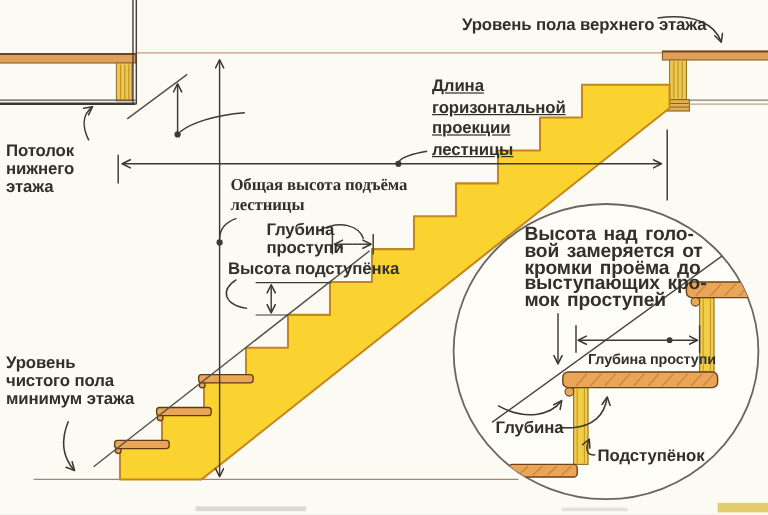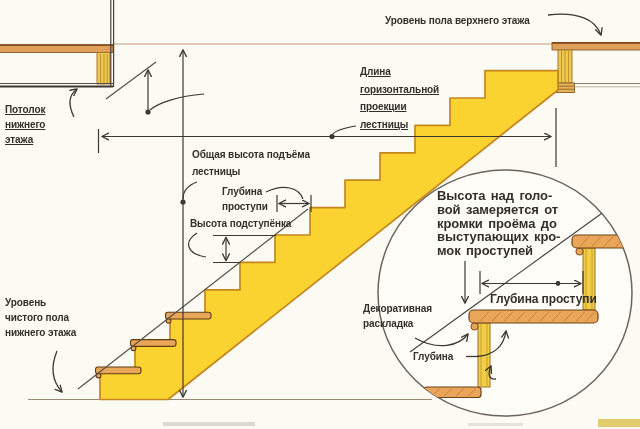--- a/index.html
+++ b/index.html
@@ -4,33 +4,33 @@
 <style>
   html,body{margin:0;padding:0;background:#e8e8e8;}
   #stage{
     position:relative;width:640px;height:429px;overflow:hidden;
     background:#FBFAF3;
     font-family:"Liberation Sans","DejaVu Sans",sans-serif;
   }
   #diagram-svg{position:absolute;left:0;top:0;}
   .lbl{
     position:absolute;font-weight:bold;color:#33302b;
-    white-space:pre-line;font-size:10px;line-height:15.5px;
+    white-space:pre-line;font-size:14px;line-height:15.5px;
     letter-spacing:-0.1px;
   }
   .nowrap{white-space:nowrap;}
   #l-upper{left:385px;top:13px;}
   #l-headroom{left:206px;top:56px;}
   #l-hproj{left:360px;top:63px;line-height:17.5px;text-decoration:underline;}
-  #l-ceiling{left:5px;top:102px;line-height:15px;text-decoration:underline;}
-  #l-rise{left:192px;top:146px;line-height:17px;}
+  #l-ceiling{left:5px;top:118px;line-height:15px;}
+  #l-rise{left:192px;top:146px;line-height:17px;font-family:Liberation Serif, serif;}
   #l-tdepth{left:222px;top:184px;line-height:15px;}
   #l-rheight{left:190px;top:216px;}
   #l-floor{left:5px;top:295px;line-height:15px;}
-  #l-note{left:437px;top:189px;width:178px;font-size:13px;line-height:13.8px;word-spacing:2px;}
+  #l-note{left:437px;top:189px;width:178px;font-size:16px;line-height:13.8px;word-spacing:2px;}
   #l-decor{left:363px;top:301px;line-height:15px;}
   #l-dtdepth{left:490px;top:292px;font-size:12px;}
   #l-tread{left:413px;top:349px;}
   #l-riser2{left:498px;top:372px;}
 </style>
 </head>
 <body>
 
 <div id="stage">
 
@@ -207,24 +207,23 @@
 <div class="lbl" id="l-ceiling">Потолок
 нижнего
 этажа</div>
 <div class="lbl" id="l-rise">Общая высота подъёма
 лестницы</div>
 <div class="lbl" id="l-tdepth">Глубина
 проступи</div>
 <div class="lbl nowrap" id="l-rheight">Высота подступёнка</div>
 <div class="lbl" id="l-floor">Уровень
 чистого пола
-нижнего этажа</div>
+минимум этажа</div>
 <div class="lbl" id="l-note">Высота над голо-
 вой замеряется от
 кромки проёма до
 выступающих кро-
 мок проступей</div>
-<div class="lbl" id="l-decor">Декоративная
-раскладка</div>
 <div class="lbl nowrap" id="l-dtdepth">Глубина проступи</div>
 <div class="lbl nowrap" id="l-tread">Глубина</div>
+<div class="lbl nowrap" id="l-riser2">Подступёнок</div>
 
 </div>
 
 </body></html>

